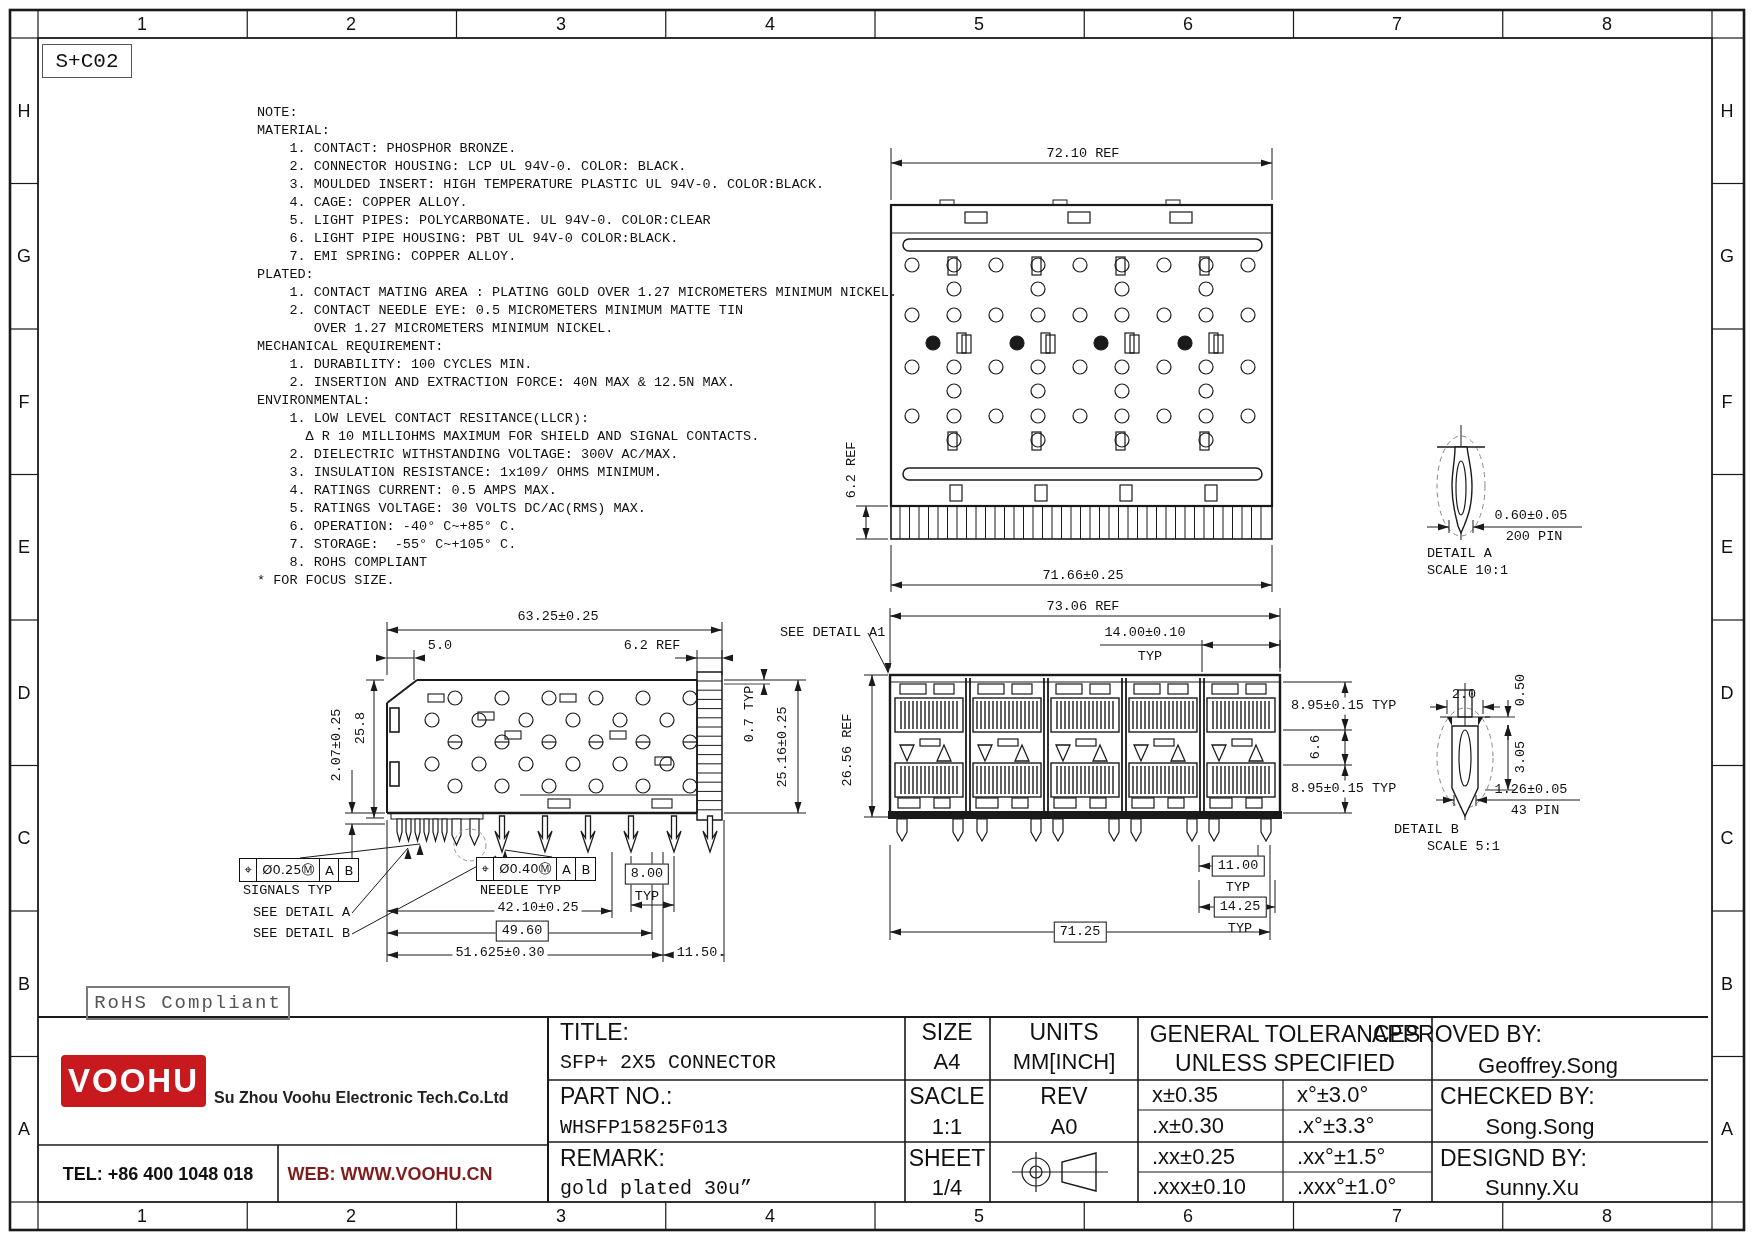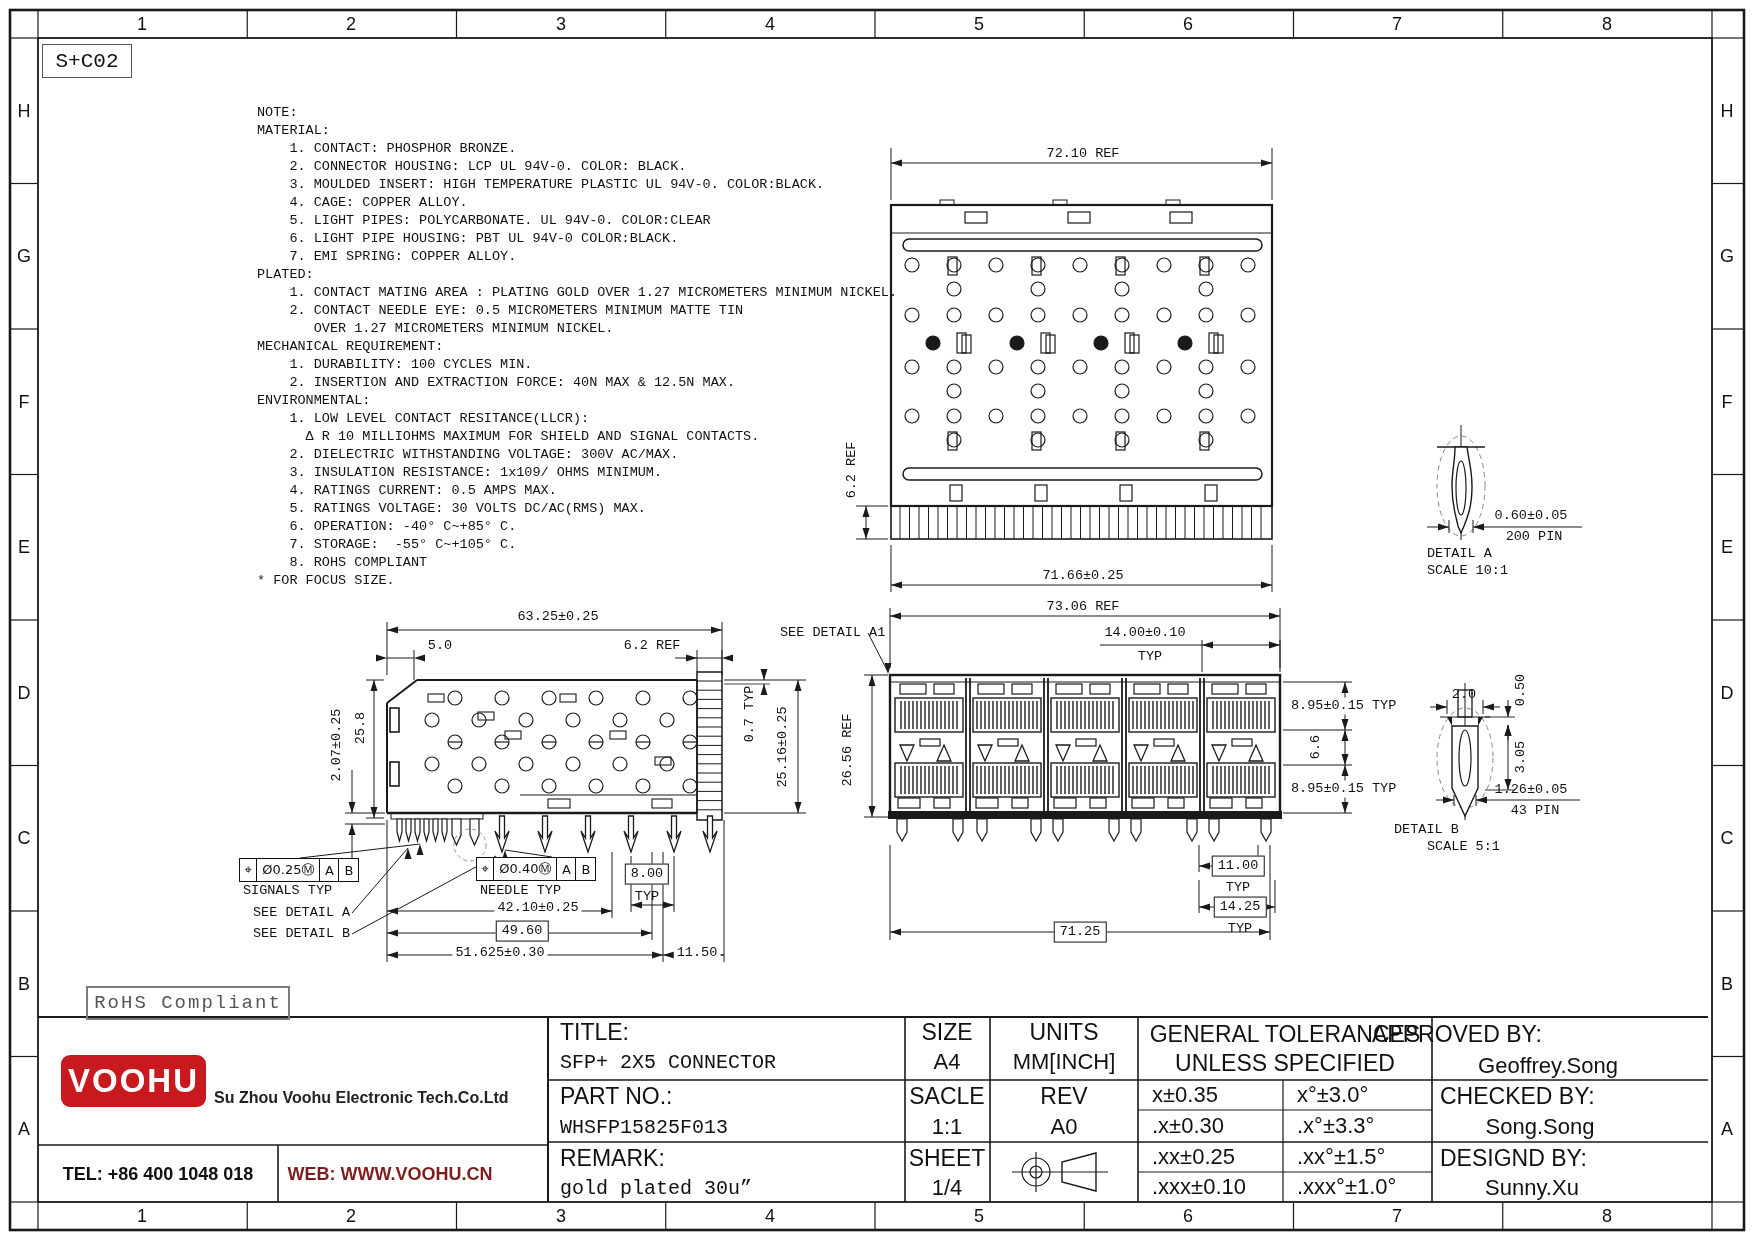--- a/index.html
+++ b/index.html
@@ -18,21 +18,21 @@
   .t22{font-size:22px;}
   .m20{font-family:"Liberation Mono",monospace;font-size:20px;}
   .b{font-weight:bold;}
   #notes{position:absolute;left:257px;top:104px;margin:0;font:13.5px/18px "Liberation Mono",monospace;color:#111;}
   .fcf{position:absolute;display:flex;background:#fff;font:13px "DejaVu Sans",sans-serif;}
   .fcf span{display:flex;align-items:center;justify-content:center;border:1.5px solid #111;
             height:22px;padding:0 5px;margin-left:-1.5px;background:#fff;}
   #rohs{position:absolute;left:46px;top:986px;width:200px;height:30px;border:2px solid #7a7a7a;
         display:flex;align-items:center;justify-content:center;
         font:19px "Liberation Mono",monospace;letter-spacing:2px;color:#555;margin-left:40px;}
-  #logo{position:absolute;left:61px;top:1055px;width:145px;height:52px;background:#c8191e;border-radius:9px;
+  #logo{position:absolute;left:61px;top:1055px;width:145px;height:52px;background:#c8191e;border-radius:4px;
         display:flex;align-items:center;justify-content:center;color:#fff;font-weight:bold;
         font-size:33px;letter-spacing:2px;font-family:"Liberation Sans",sans-serif;}
   .zone{position:absolute;left:42px;top:44px;width:88px;height:32px;border:1.5px solid #555;
         display:flex;align-items:center;justify-content:center;font:21px "Liberation Mono",monospace;}
 </style>
 </head>
 <body>
 
 <div id="sheet">
   <svg id="art" width="1754" height="1240">

